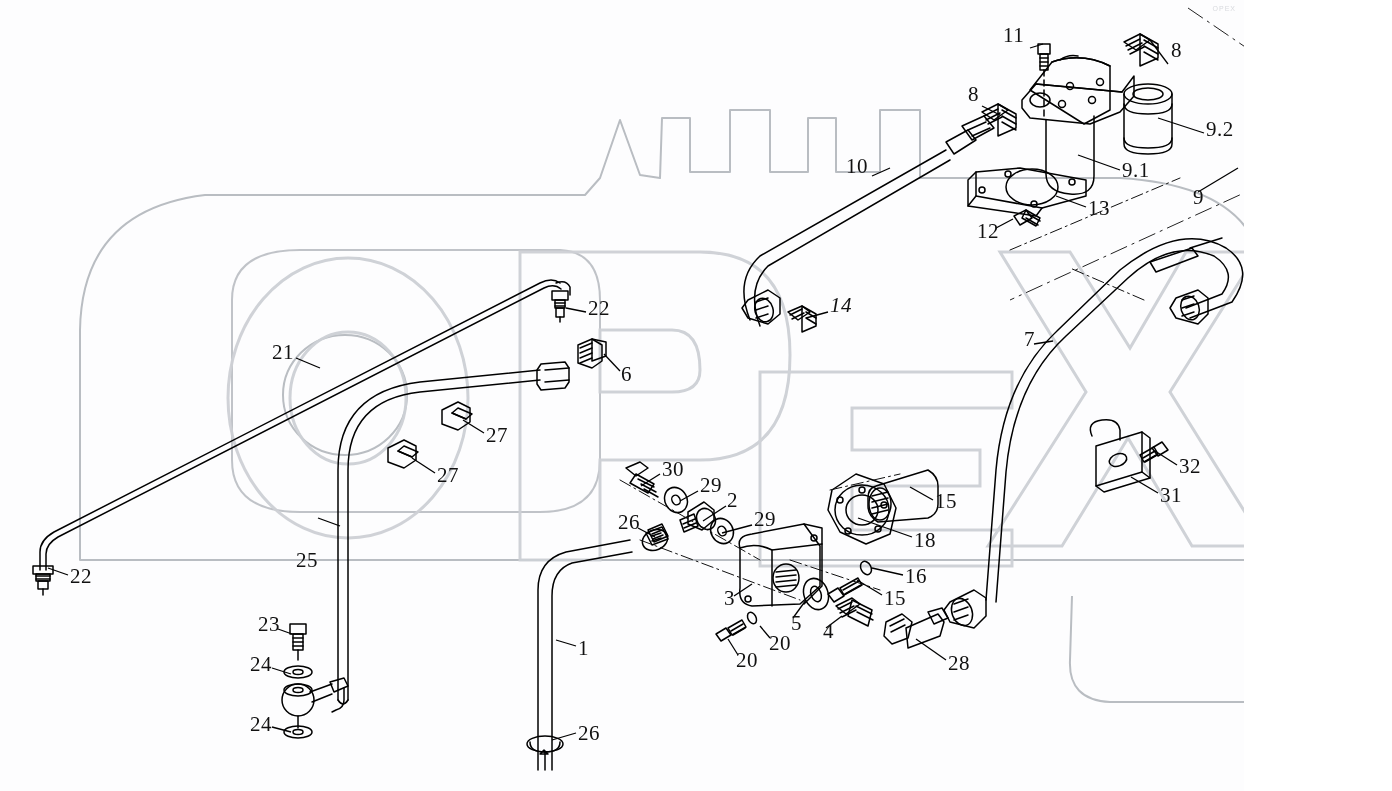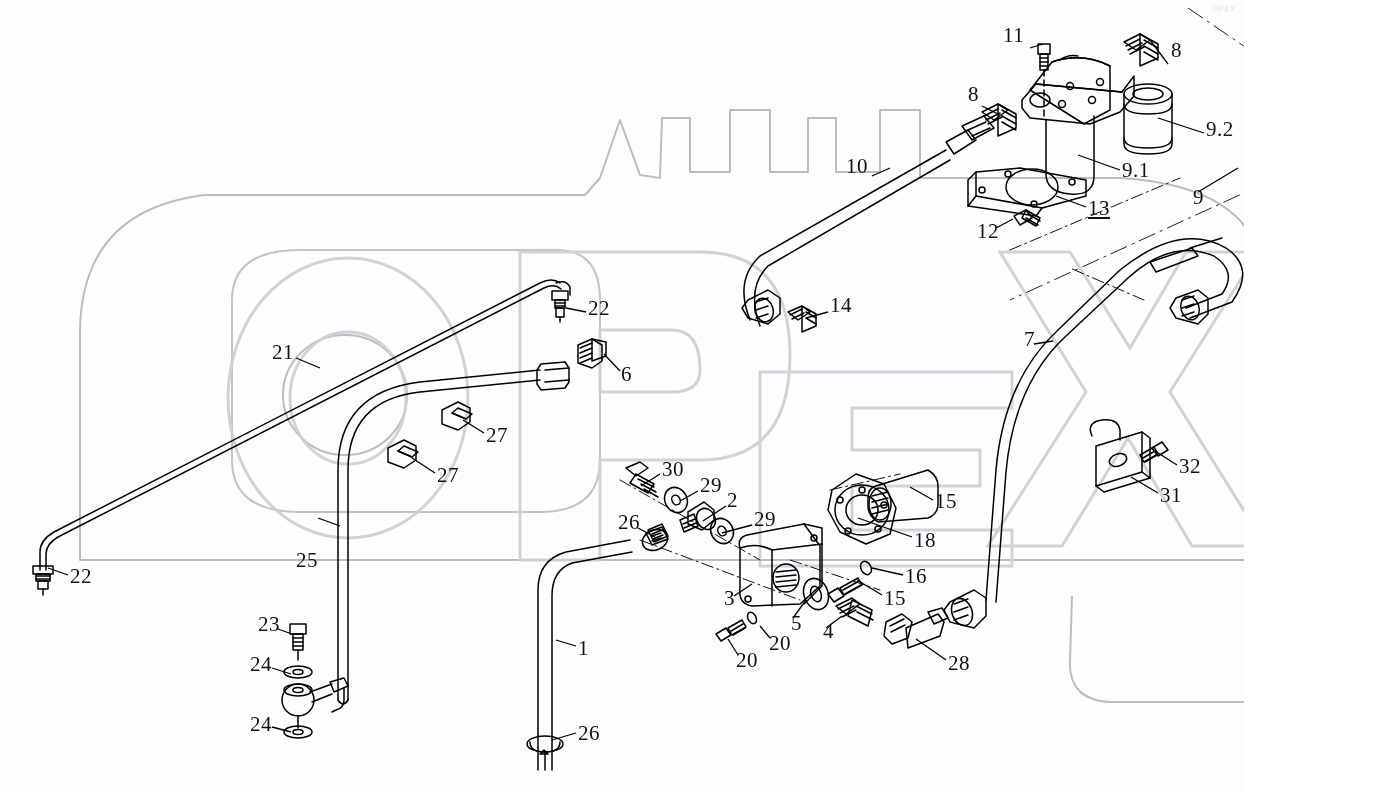--- a/index.html
+++ b/index.html
@@ -413,24 +413,24 @@
       </g>
   </svg>
 
   <div id="labels">
       <div class="lbl" style="left: 1003px; top: 25px;">11</div>
       <div class="lbl" style="left: 1171px; top: 40px;">8</div>
       <div class="lbl" style="left: 968px; top: 84px;">8</div>
       <div class="lbl" style="left: 1206px; top: 119px;">9.2</div>
       <div class="lbl" style="left: 1122px; top: 160px;">9.1</div>
       <div class="lbl" style="left: 1193px; top: 187px;">9</div>
-      <div class="lbl" style="left: 1088px; top: 198px; text-decoration: underline;">13</div>
+      <div class="lbl" style="left: 1088px; top: 198px;">13</div>
       <div class="lbl" style="left: 977px; top: 221px;">12</div>
       <div class="lbl" style="left: 846px; top: 156px;">10</div>
-      <div class="lbl" style="left: 830px; top: 295px;">14</div>
+      <div class="lbl" style="left: 830px; top: 295px; font-style: italic;">14</div>
       <div class="lbl" style="left: 1024px; top: 329px;">7</div>
       <div class="lbl" style="left: 1179px; top: 456px;">32</div>
       <div class="lbl" style="left: 1160px; top: 485px;">31</div>
       <div class="lbl" style="left: 588px; top: 298px;">22</div>
       <div class="lbl" style="left: 621px; top: 364px;">6</div>
       <div class="lbl" style="left: 272px; top: 342px;">21</div>
       <div class="lbl" style="left: 486px; top: 425px;">27</div>
       <div class="lbl" style="left: 437px; top: 465px;">27</div>
       <div class="lbl" style="left: 296px; top: 504px; margin-top: 46px;">25</div>
       <div class="lbl" style="left: 70px; top: 566px;">22</div>

